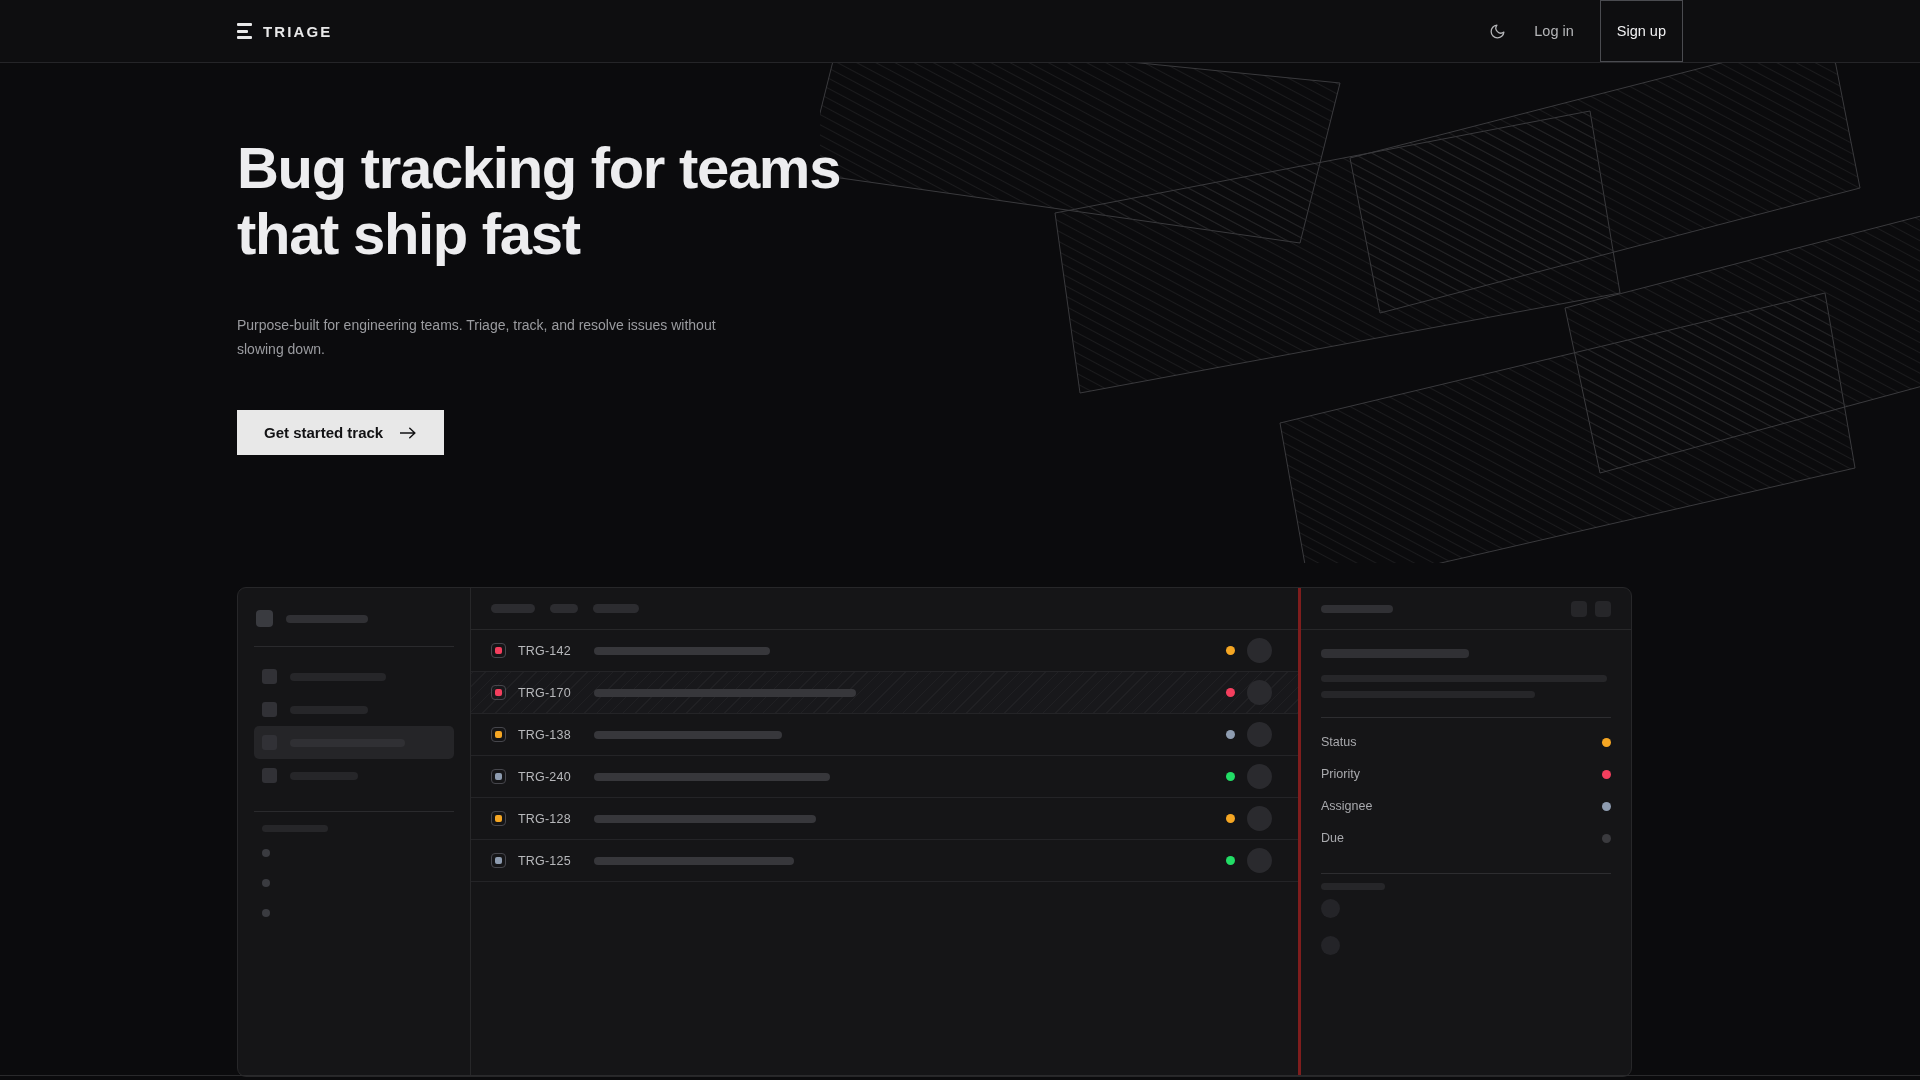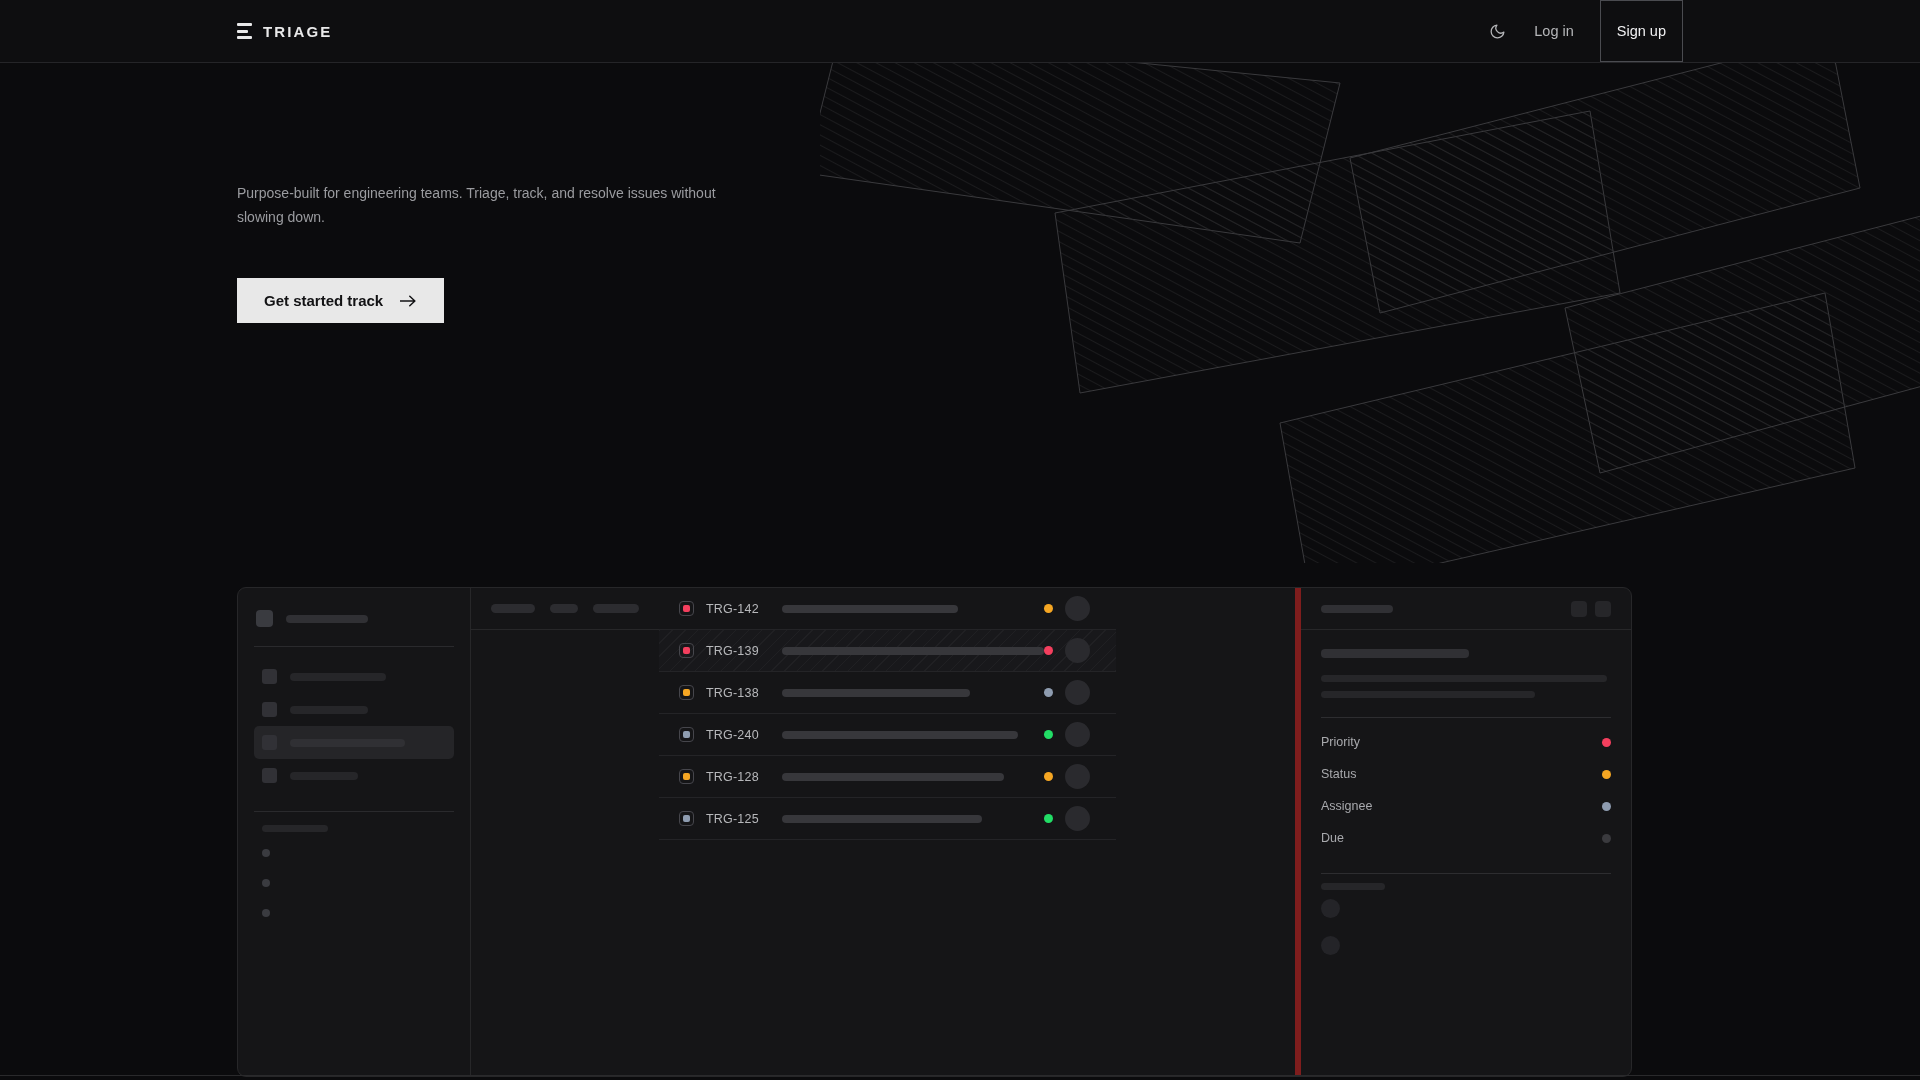--- a/index.html
+++ b/index.html
@@ -70,21 +70,21 @@
   .side-top{ display:flex; align-items:center; gap:13px; padding:5px 2px 0 2px; }
   .side-logo{ width:17px; height:17px; background:#3a3b40; border-radius:4px; flex:none; }
   .side-rule{ height:1px; background:#2a2a2d; margin:19px 0 13px 0; }
   .side-item{ display:flex; align-items:center; gap:13px; padding:9px 8px; border-radius:5px; }
   .side-item.active{ background:#252528; }
   .side-ico{ width:15px; height:15px; background:#313136; border-radius:3px; flex:none; }
   .side-dotrow{ display:flex; align-items:center; padding:11px 8px; }
   .side-dot{ width:8px; height:8px; border-radius:50%; background:#3a3b40; }
 
   
-  .mock-list{ flex:1; border-right:6px solid #7f1d1d; display:flex; }
+  .mock-list{ flex:1; border-right:3px solid #7f1d1d; display:flex; flex-direction:column; }
   .list-toolbar{ height:42px; border-bottom:1px solid #272729; display:flex; align-items:center; gap:15px; padding:0 20px; }
   .pill{ height:9px; border-radius:5px; background:#2c2c30; }
 
   .row{
     position:relative; height:42px; display:flex; align-items:center;
     padding:0 0 0 20px; border-bottom:1px solid #242427;
   }
   .row.hatch{
     background-image:repeating-linear-gradient(-45deg,
       rgba(255,255,255,.035) 0 1px, transparent 1px 9px);
@@ -151,20 +151,24 @@
         <path d="M20 -30 L520 20 L480 180 L-15 110 Z"></path>
         <path d="M235 150 L770 48 L800 230 L260 330 Z"></path>
         <path d="M530 95 L1010 -28 L1040 125 L560 250 Z"></path>
         <path d="M460 360 L1005 230 L1035 405 L490 530 Z"></path>
         <path d="M745 245 L1190 130 L1225 290 L780 410 Z"></path>
       </g>
     </svg>
   </div>
 
   <div class="hero-inner">
+    <h1 class="headline">
+      <span>Bug tracking for teams</span><br>
+      <span>that ship fast</span>
+    </h1>
     <p class="subtitle">Purpose-built for engineering teams. Triage, track, and resolve issues without slowing down.</p>
     <div class="cta">
       <span>Get started track</span>
       <svg width="17" height="14" viewBox="0 0 20 14">
         <path d="M0 7h17M11.5 1.5L17.5 7l-6 5.5" stroke="#121214" stroke-width="1.7" fill="none" stroke-linecap="round" stroke-linejoin="round"></path>
       </svg>
     </div>
   </div>
 
   <div class="mock">
@@ -223,21 +227,21 @@
             <span class="rtitle" style="width:176px"></span>
             <span class="row-right">
               <span class="stat-dot" style="background:#f5a623"></span>
               <span class="avatar"></span>
             </span>
           </div>
           <div class="row hatch">
             <span class="prio">
               <i style="background:#f43f5e"></i>
             </span>
-            <span class="rid">TRG-139</span>
+            <span class="rid">TRG-170</span>
             <span class="rtitle" style="width:262px"></span>
             <span class="row-right">
               <span class="stat-dot" style="background:#f43f5e"></span>
               <span class="avatar"></span>
             </span>
           </div>
           <div class="row">
             <span class="prio">
               <i style="background:#f5a623"></i>
             </span>
@@ -294,26 +298,26 @@
       </div>
       <div class="det-body">
         <span class="sk" style="width:148px;height:9px"></span>
         <div style="margin-top:17px" id="det-lines">
             <span class="sk-dim" style="width: 286px; height: 7px; margin-bottom: 9px;"></span>
             <span class="sk-dim" style="width: 214px; height: 7px; margin-bottom: 9px;"></span>
           </div>
         <div class="det-rule"></div>
         <div id="det-meta">
             <div class="meta">
+              <span class="meta-label">Status</span>
+              <span class="meta-dot" style="background:#f5a623"></span>
+            </div>
+            <div class="meta">
               <span class="meta-label">Priority</span>
               <span class="meta-dot" style="background:#f43f5e"></span>
-            </div>
-            <div class="meta">
-              <span class="meta-label">Status</span>
-              <span class="meta-dot" style="background:#f5a623"></span>
             </div>
             <div class="meta">
               <span class="meta-label">Assignee</span>
               <span class="meta-dot" style="background:#8e9cb0"></span>
             </div>
             <div class="meta">
               <span class="meta-label">Due</span>
               <span class="meta-dot" style="background:#3a3a3e"></span>
             </div>
           </div>

